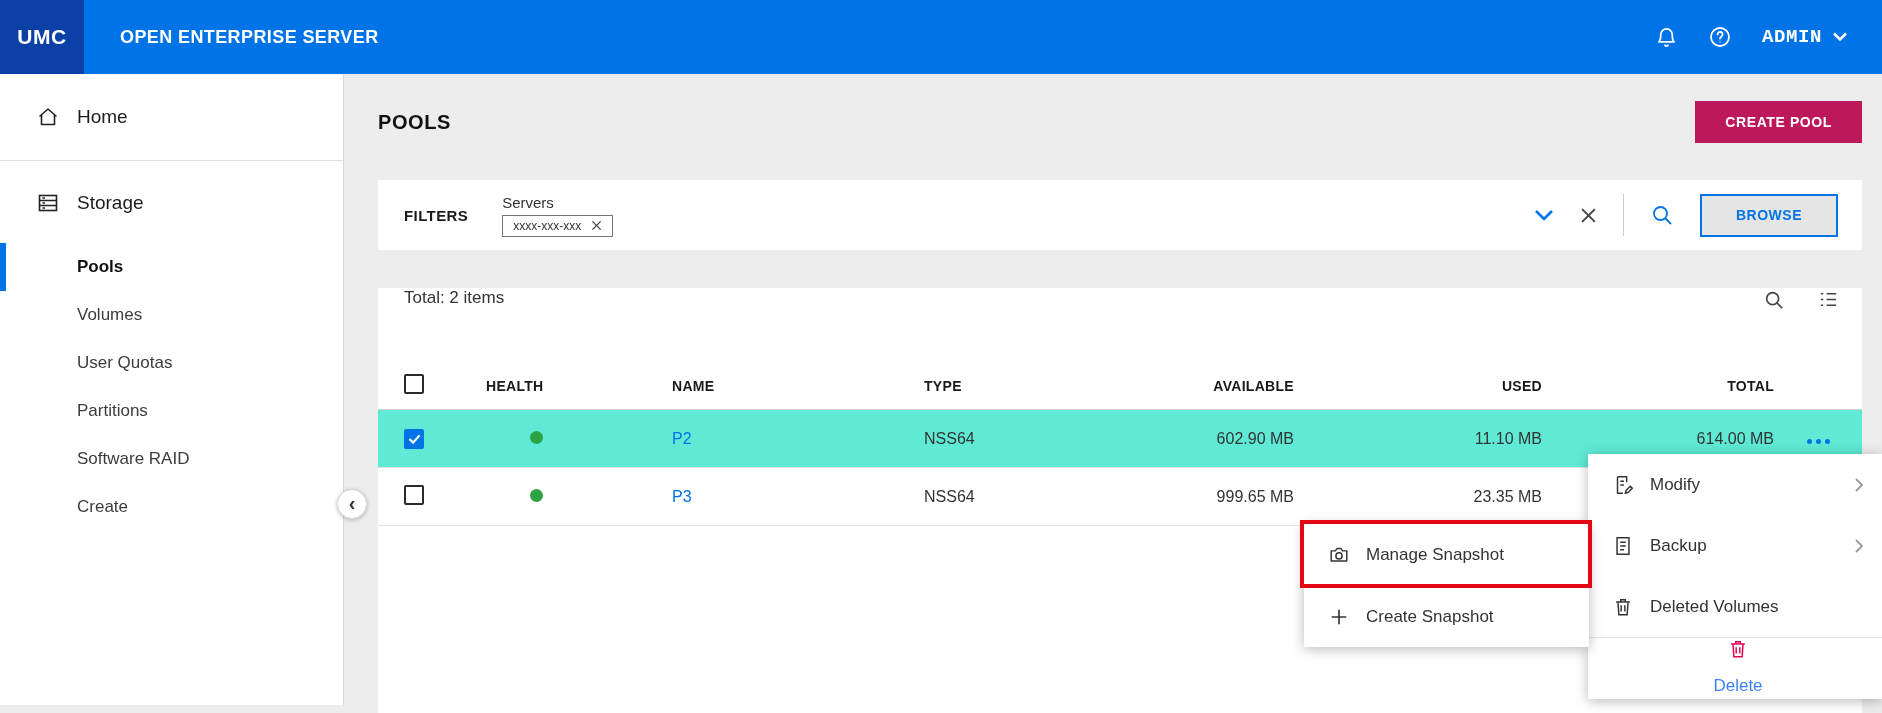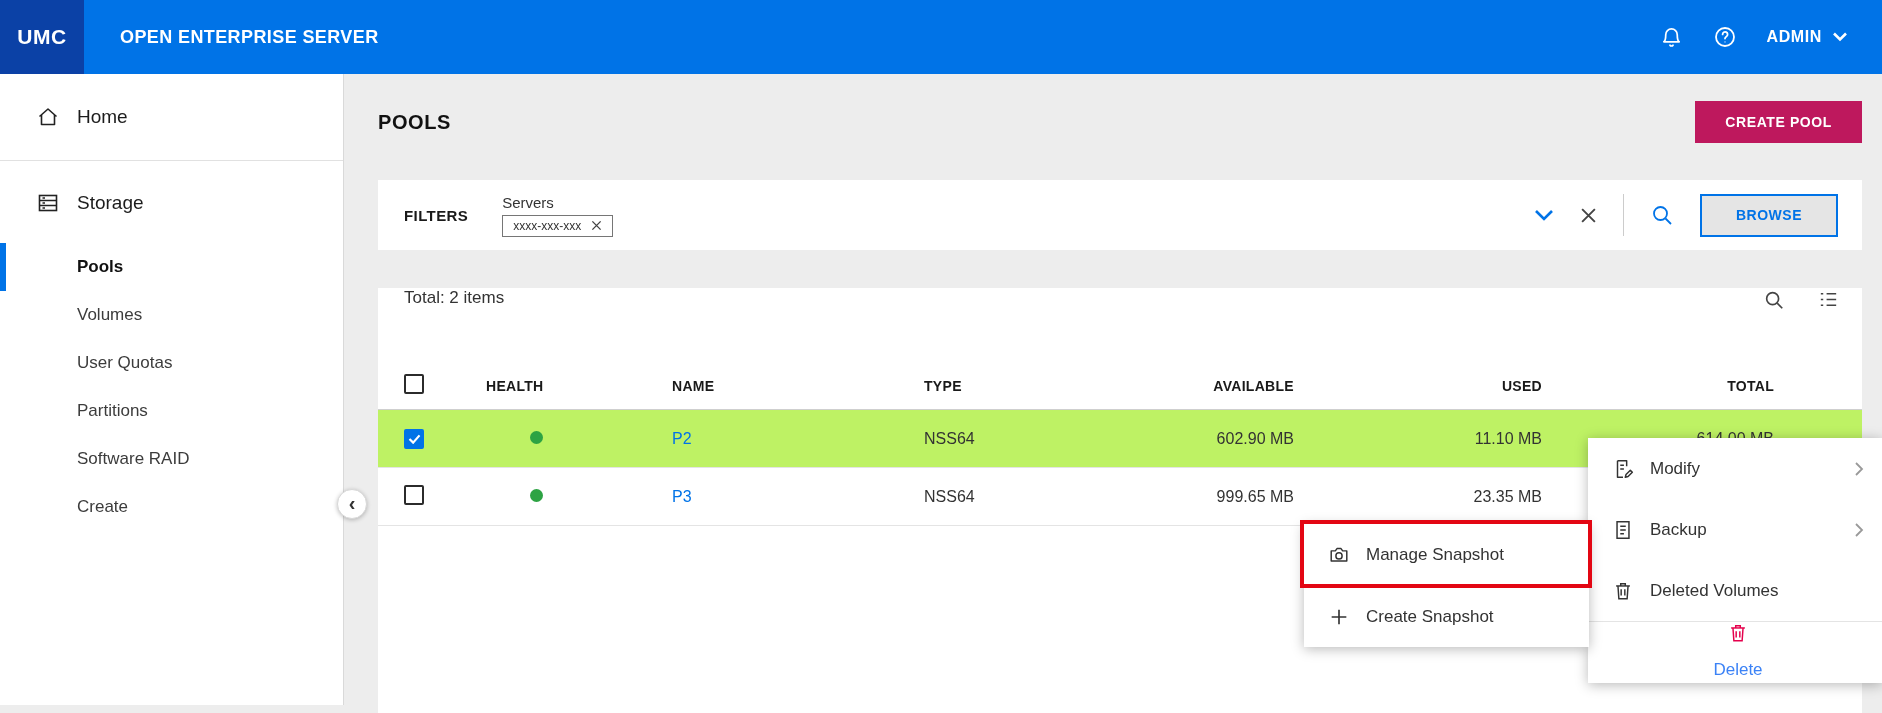--- a/index.html
+++ b/index.html
@@ -26,21 +26,21 @@
   .app-title {
     color:#fff; font-weight:bold; font-size:18px; letter-spacing:0.4px;
     margin-left:36px;
   }
   .topbar-right {
     margin-left:auto; display:flex; align-items:center; gap:30px;
     padding-right:34px;
   }
   .icon-btn { display:flex; align-items:center; justify-content:center; }
   .user-menu { display:flex; align-items:center; gap:10px; color:#fff; }
-  .user-menu .user-label { font-size:16px; font-weight:bold; letter-spacing:0.6px; }
+  .user-menu .user-label { font-size:19px; font-weight:bold; letter-spacing:0.6px;font-family:Liberation Mono, monospace; }
 
   
   .sidebar {
     position:absolute; left:0; top:74px; width:344px; bottom:8px;
     background:#fff; border-right:1px solid #d9d9d9;
   }
   .nav-item {
     display:flex; align-items:center; gap:17px; padding-left:36px;
     font-size:19px; color:#1c1c1c;
   }
@@ -111,37 +111,37 @@
   .toolbar-icons { margin-left:auto; display:flex; align-items:center; gap:32px; }
 
   .trow {
     display:grid;
     grid-template-columns:82px 186px 252px 240px 156px 248px 232px 1fr;
     align-items:center;
   }
   .thead { height:48px; border-bottom:1px solid #cfcfcf; }
   .th { font-size:14px; font-weight:bold; color:#1a1a1a; letter-spacing:0.3px; }
   .row { height:58px; border-bottom:1px solid #e4e4e4; font-size:16px; color:#333; }
-  .row.selected { background:#bef264; }
+  .row.selected { background:#5eead4; }
   .cell { padding-left:26px; }
   .cell.num { padding-left:0; justify-self:end; text-align:right; }
   .cell.actions { padding-left:0; justify-self:center; }
   .checkbox {
     width:20px; height:20px; border:2px solid #2b2b2b; border-radius:2px;
     display:inline-flex; align-items:center; justify-content:center; background:#fff;
   }
   .checkbox.checked { background:#0073e7; border-color:#0073e7; }
   .health-dot { width:13px; height:13px; border-radius:50%; background:#2da343; display:inline-block; margin-left:44px; }
   .name-link { color:#0073e7; text-decoration:none; }
   .more-dots { display:inline-flex; gap:4px; align-items:center; }
   .more-dots i { width:5px; height:5px; border-radius:50%; background:#0073e7; display:block; }
 
   
   .context-menu {
-    position:absolute; left:1588px; top:438px; width:294px;
+    position:absolute; left:1588px; top:454px; width:294px;
     background:#fff; box-shadow:0 2px 12px rgba(0,0,0,0.28); z-index:40;
   }
   .menu-item {
     height:61px; display:flex; align-items:center; gap:16px;
     padding:0 18px 0 24px; font-size:17px; color:#333;
   }
   .menu-item .chev { margin-left:auto; display:flex; }
   .menu-item.danger { color:#3b82f6;flex-direction:column; }
   .menu-divider { height:1px; background:#e4e4e4; }
 

